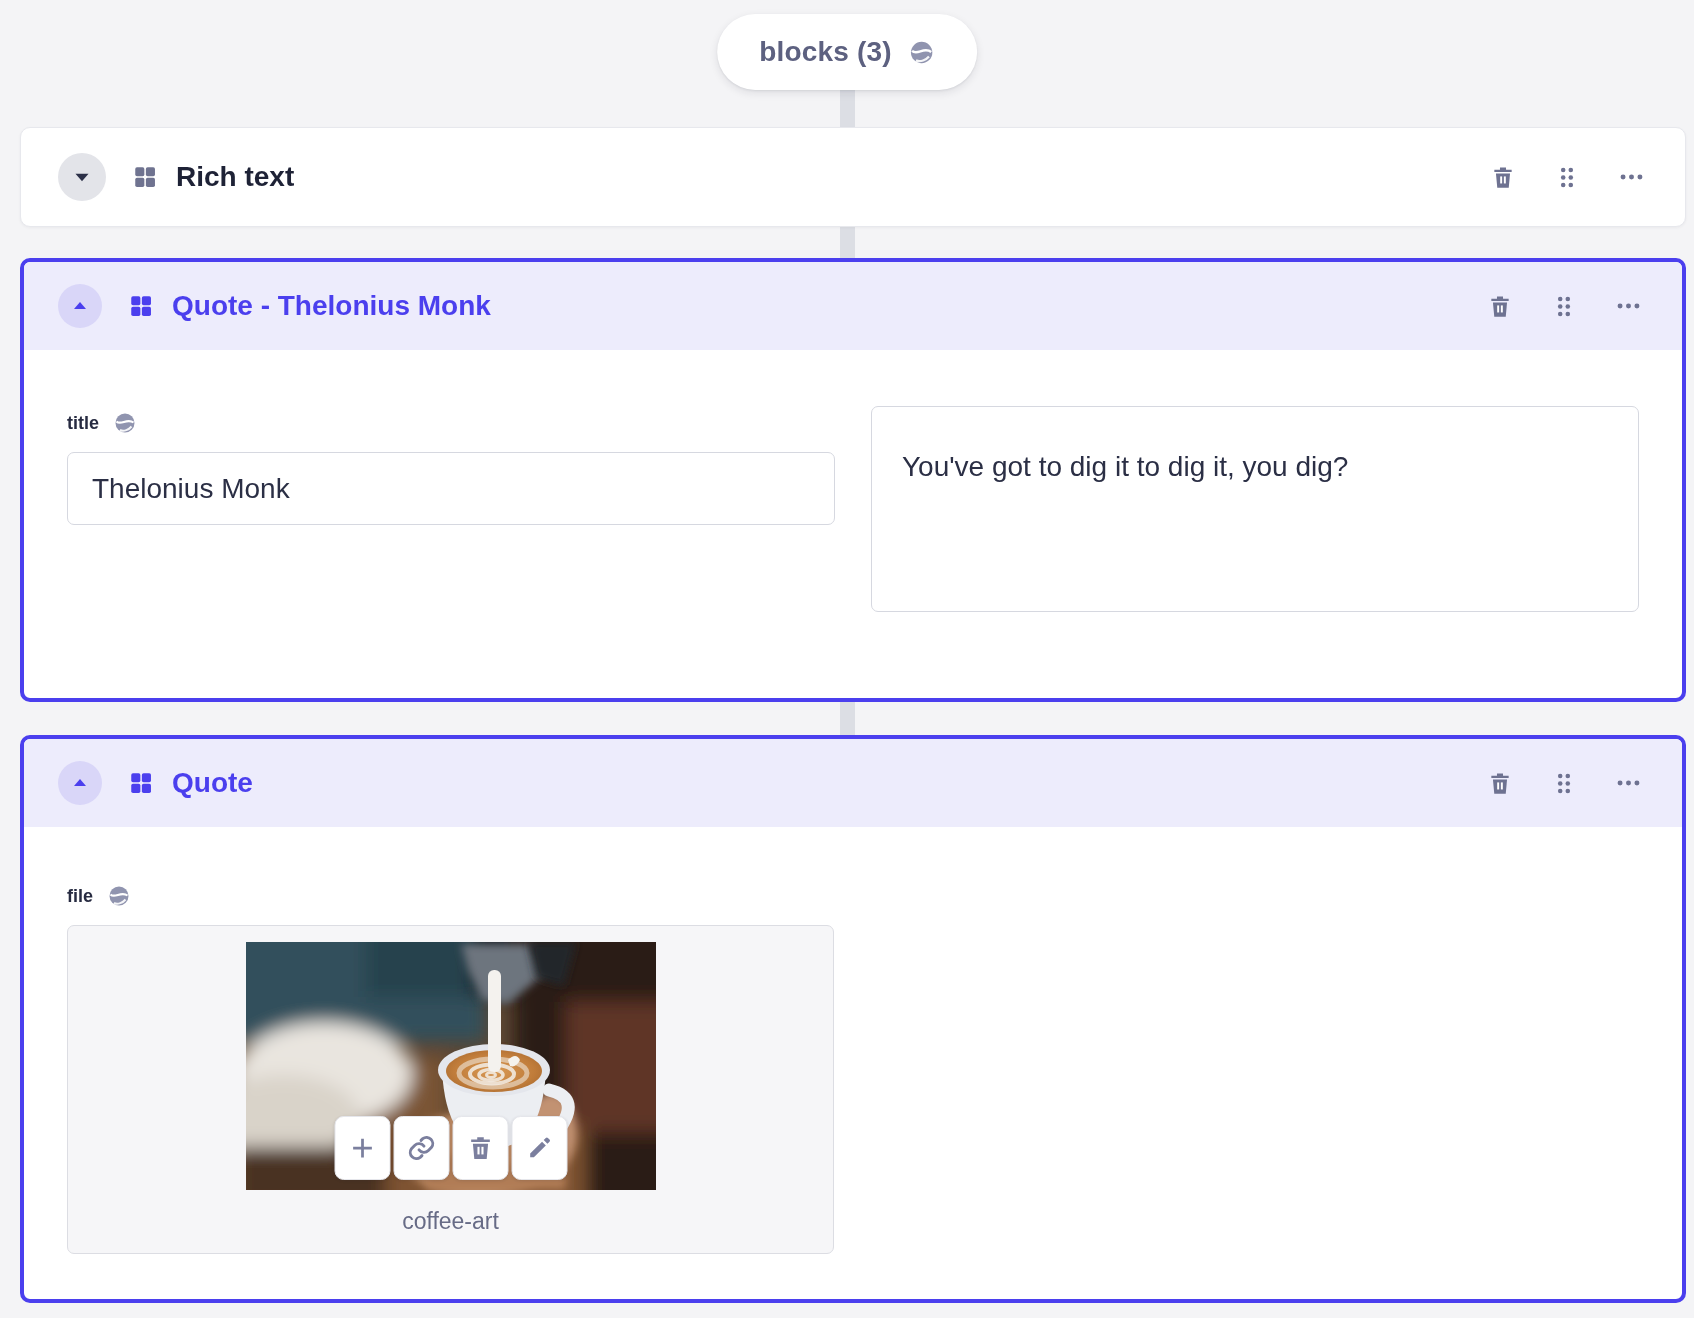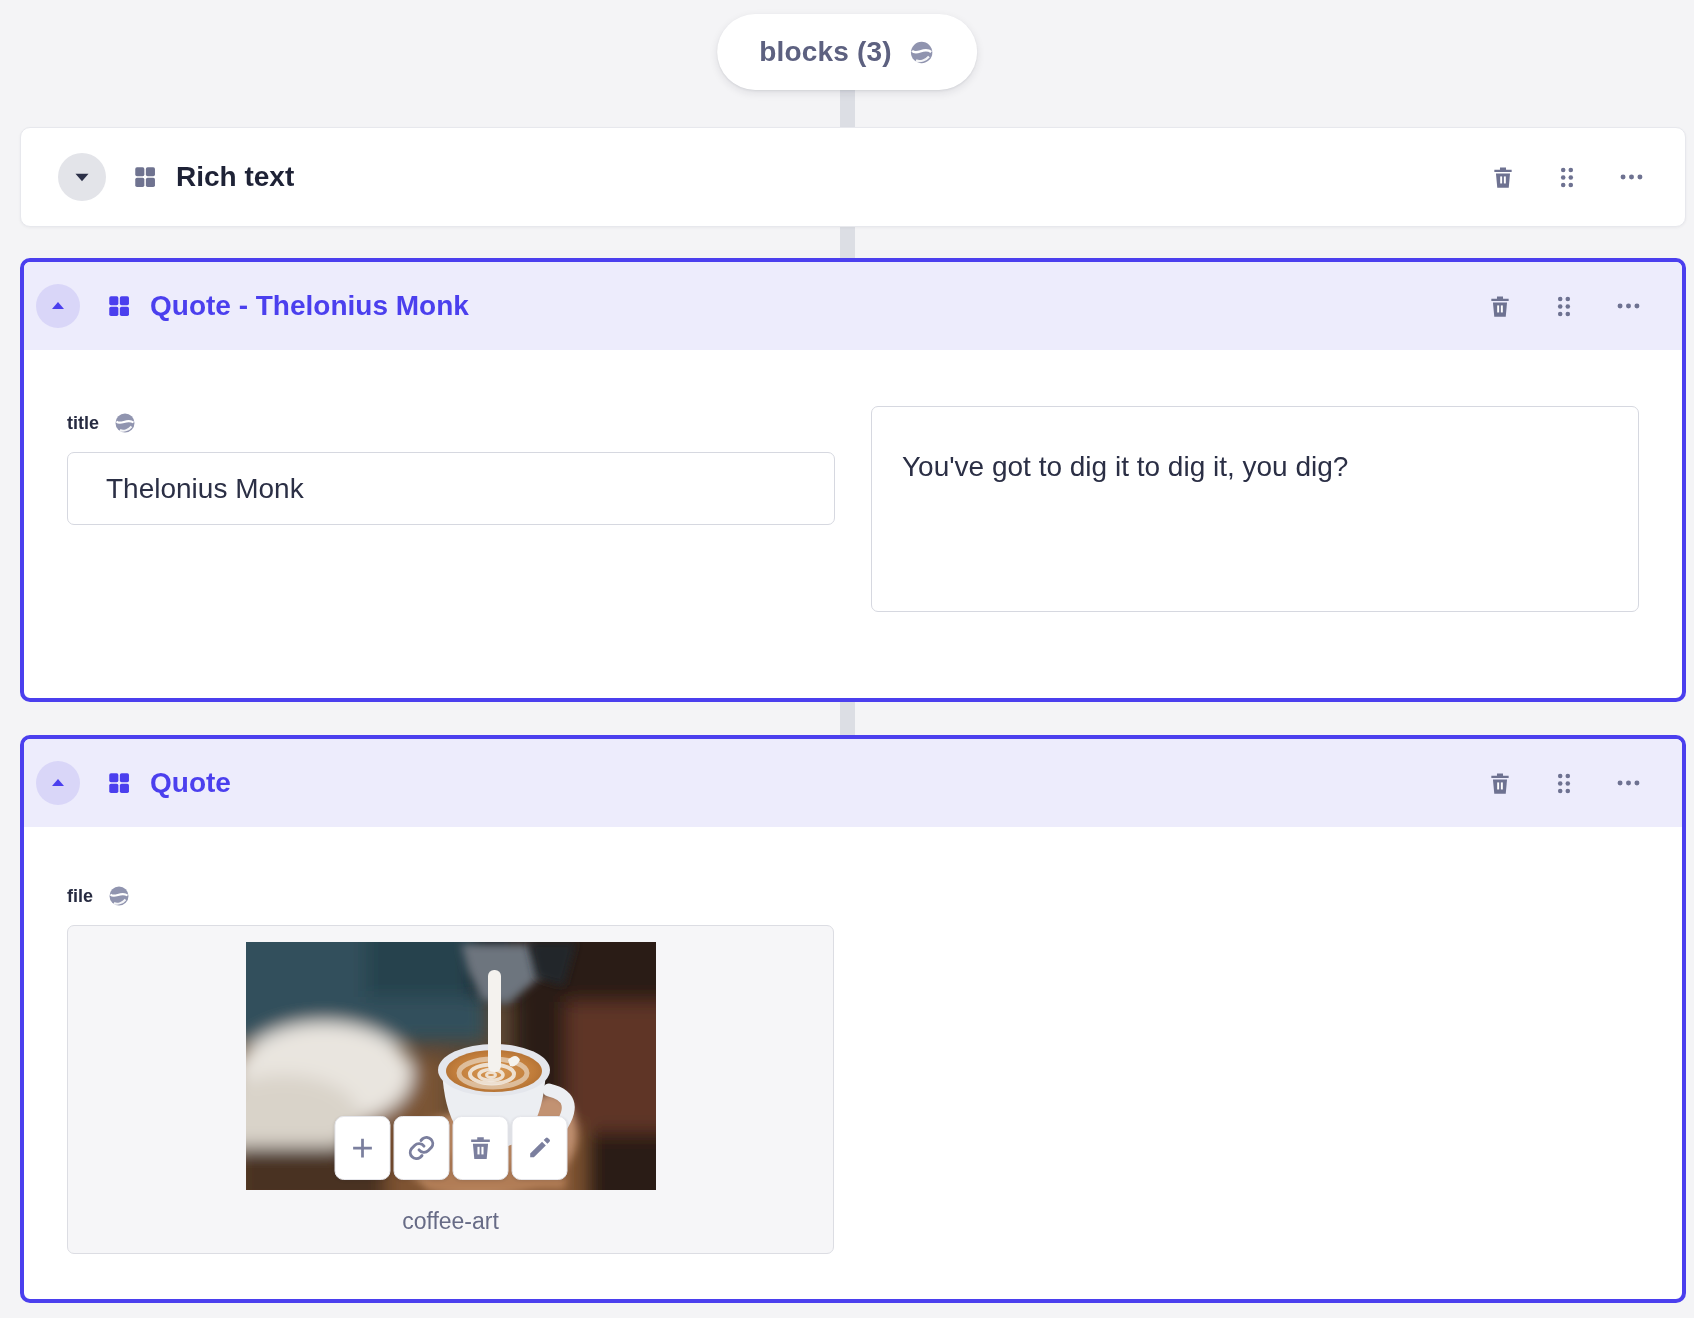--- a/index.html
+++ b/index.html
@@ -39,21 +39,21 @@
   .card.selected { border:4px solid #4b3fee; box-shadow:none; }
   .card1 { top:127px; height:100px; }
   .card2 { top:258px; height:444px; }
   .card3 { top:735px; height:568px; }
 
   .block-header {
     position:relative; display:flex; align-items:center;
     height:98px; padding-left:37px;
   }
   .card.selected .block-header {
-    height:88px; padding-left:12px;
+    height:88px; padding-left:34px;
     background:#edecfc; border-radius:6px 6px 0 0;
   }
 
   .collapse-btn {
     width:48px; height:48px; border-radius:50%;
     background:#e3e4e9; border:none; cursor:pointer;
     display:flex; align-items:center; justify-content:center;
     flex:0 0 auto;
   }
   .card.selected .collapse-btn { width:44px; height:44px; background:#d9d6f8; }
@@ -72,21 +72,21 @@
   .quote-body {
     display:grid; grid-template-columns:1fr 1fr; column-gap:36px;
     padding:56px 43px 0 43px;
   }
   .field-label-row { display:flex; align-items:center; gap:14px; margin-bottom:12px; height:34px; }
   .field-label { font-size:18px; font-weight:700; color:#272b41; }
 
   .text-input {
     width:100%; height:73px;
     border:1px solid #d6d8e0; border-radius:7px; background:#fff;
-    padding:0 38px; font-size:28px; color:#2b2f45;
+    padding:0 24px; font-size:28px; color:#2b2f45;
     font-family:"Liberation Sans", sans-serif;
   }
   .text-area {
     width:100%; height:206px; resize:none;
     border:1px solid #d6d8e0; border-radius:7px; background:#fff;
     padding:40px 30px; font-size:28px; color:#2b2f45; line-height:1.4;
     font-family:"Liberation Sans", sans-serif;
   }
 
   

